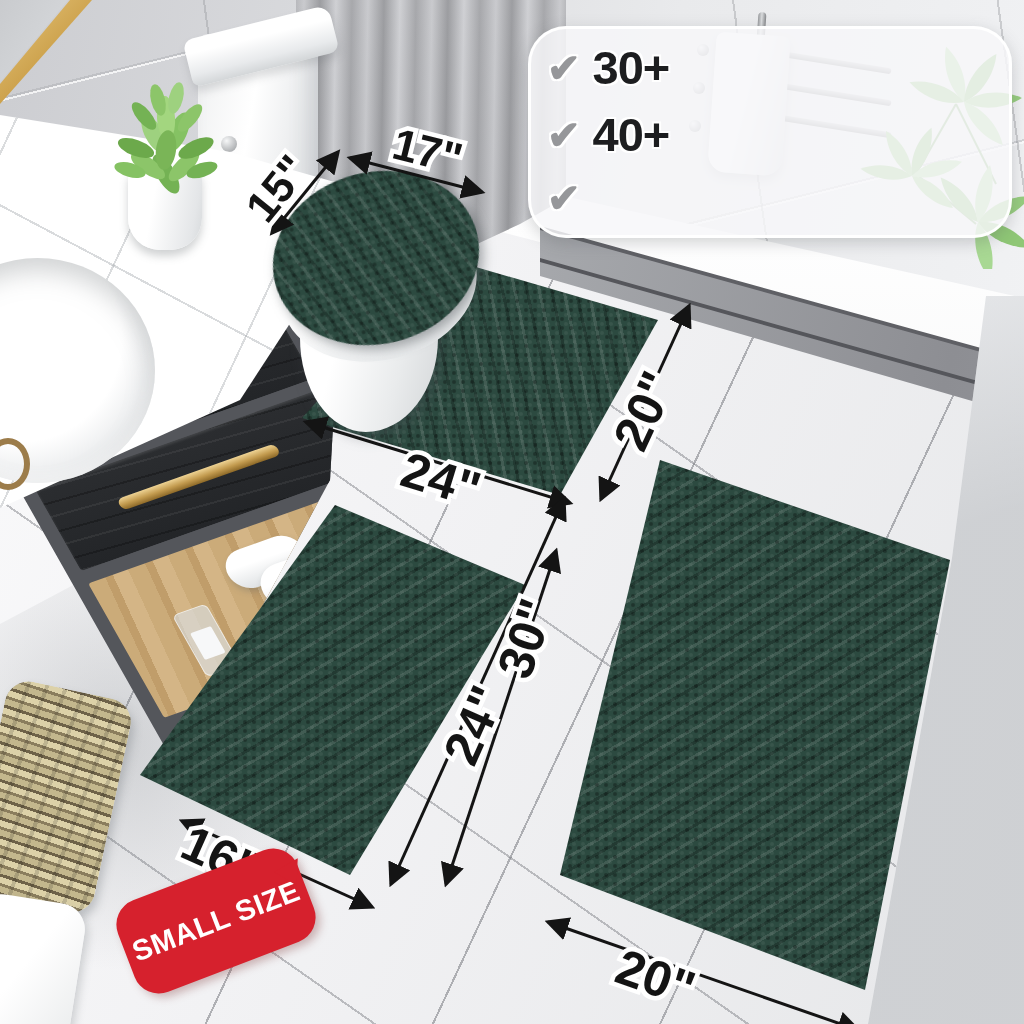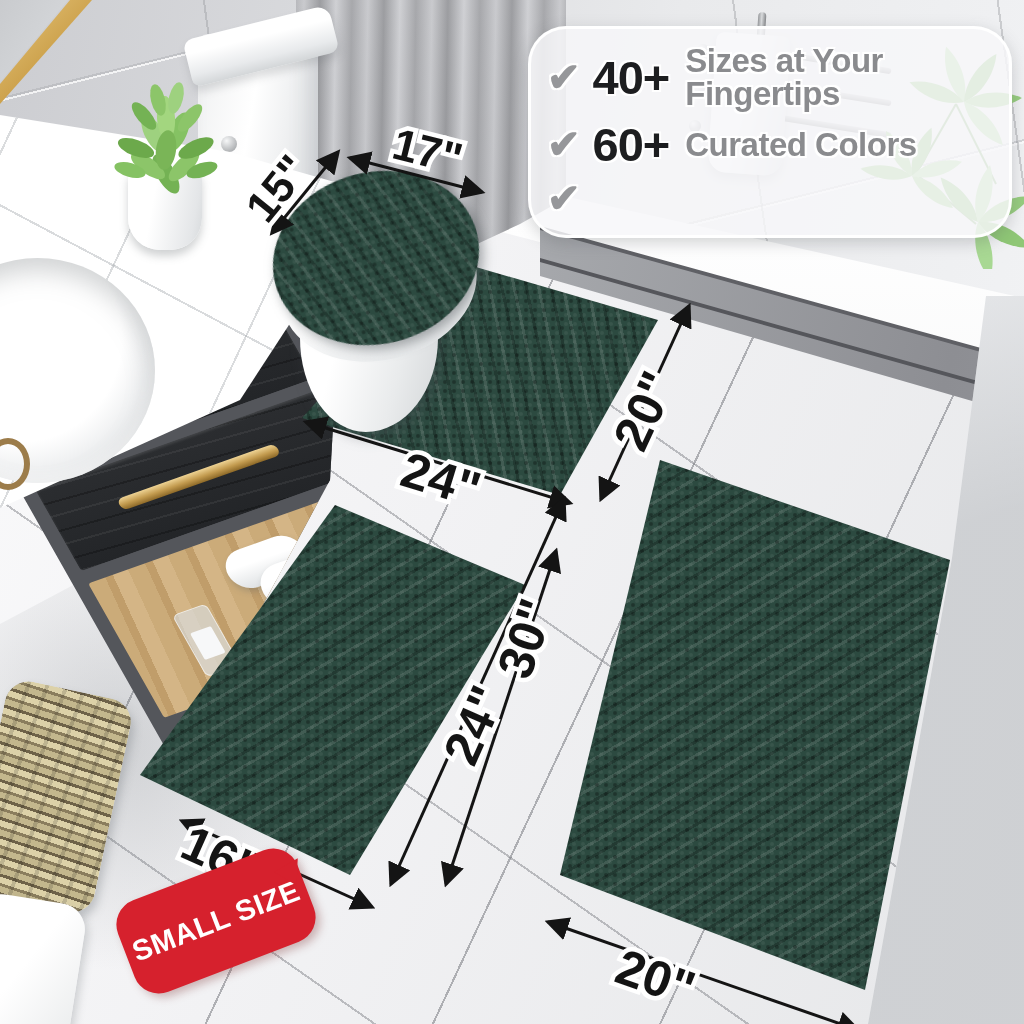--- a/index.html
+++ b/index.html
@@ -361,27 +361,25 @@
       <text font-size="50" text-anchor="middle" transform="translate(542 644) rotate(-71)">30"</text>
       <text font-size="50" text-anchor="middle" transform="translate(490 732) rotate(-66)">24"</text>
       <text font-size="50" text-anchor="middle" transform="translate(214 872) rotate(24)">16"</text>
       <text font-size="50" text-anchor="middle" transform="translate(650 994) rotate(19)">20"</text>
     </g>
   </svg>
 
   <div class="callout">
     <div class="crow">
       <span class="chk">✔</span>
-      <span class="stat">40+</span>
-      <span class="clabel">Sizes at Your Fingertips</span>
+      <span class="stat">30+</span>
     </div>
     <div class="crow">
       <span class="chk">✔</span>
-      <span class="stat">60+</span>
-      <span class="clabel">Curated Colors</span>
+      <span class="stat">40+</span>
     </div>
     <div class="crow">
       <span class="chk">✔</span>
       <span class="stat"></span>
     </div>
   </div>
 
   <div class="badge">
     <span>SMALL SIZE</span>
   </div>

